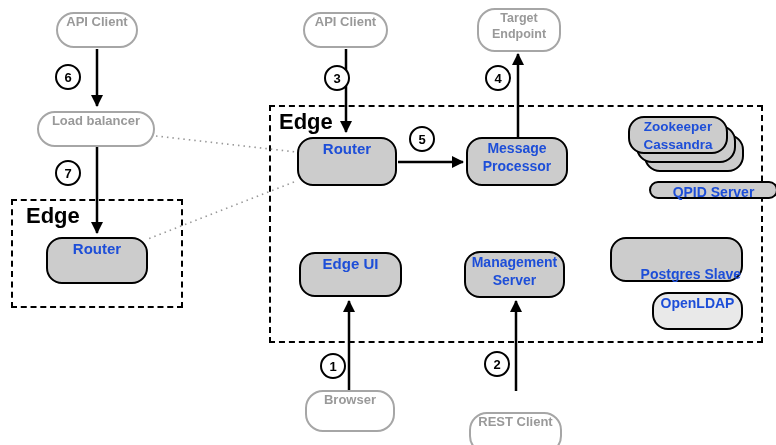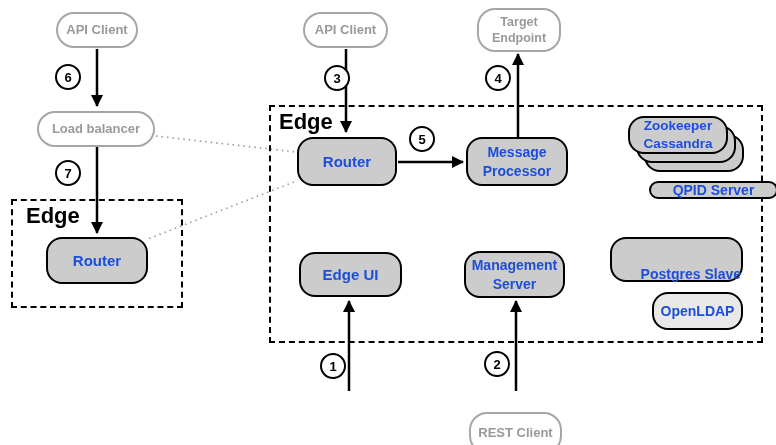--- a/index.html
+++ b/index.html
@@ -13,21 +13,21 @@
     font-family:"Liberation Sans",sans-serif;
   }
   .dashed-box{position:absolute;border:2px dashed #000;box-sizing:border-box;background:transparent;}
   .region-label{position:absolute;font-weight:bold;font-size:22px;color:#000;}
   svg.wires{position:absolute;left:0;top:0;pointer-events:none;}
   .arrow{stroke:var(--arrow);stroke-width:2.5;fill:none;}
   .dotted{stroke:var(--dotted-line);stroke-width:1.6;fill:none;stroke-dasharray:1.5 4;}
   .ah{fill:var(--arrow);}
   .node{
     position:absolute;box-sizing:border-box;display:flex;flex-direction:column;
-    align-items:center;justify-content:center;text-align:center;
+    align-items:center;text-align:center;
     font-weight:bold;line-height:1.3;
   }
   .internal{
     background:var(--node-fill);border:2.5px solid var(--node-border);
     border-radius:16px;color:#1d4ed8;font-size:15px;
   }
   .internal.small{font-size:14px;}
   .light{background:var(--node-fill-light);}
   .external{
     background:#fff;border:2px solid var(--external-border);
@@ -79,20 +79,23 @@
   </div>
   <div class="node external" style="left:37px;top:111px;width:118px;height:36px;">
     <span>Load balancer</span>
   </div>
   <div class="node external" style="left:303px;top:12px;width:85px;height:36px;">
     <span>API Client</span>
   </div>
   <div class="node external" style="left:477px;top:8px;width:84px;height:44px;font-size:12.5px;">
     <span>Target</span>
     <span>Endpoint</span>
+  </div>
+  <div class="node external" style="left:305px;top:390px;width:90px;height:42px;">
+    <span>Browser</span>
   </div>
   <div class="node external" style="left:469px;top:412px;width:93px;height:42px;">
     <span>REST Client</span>
   </div>
 
   <div class="node internal" style="left:46px;top:237px;width:102px;height:47px;">
     <span>Router</span>
   </div>
   <div class="node internal" style="left:297px;top:137px;width:100px;height:49px;">
     <span>Router</span>

